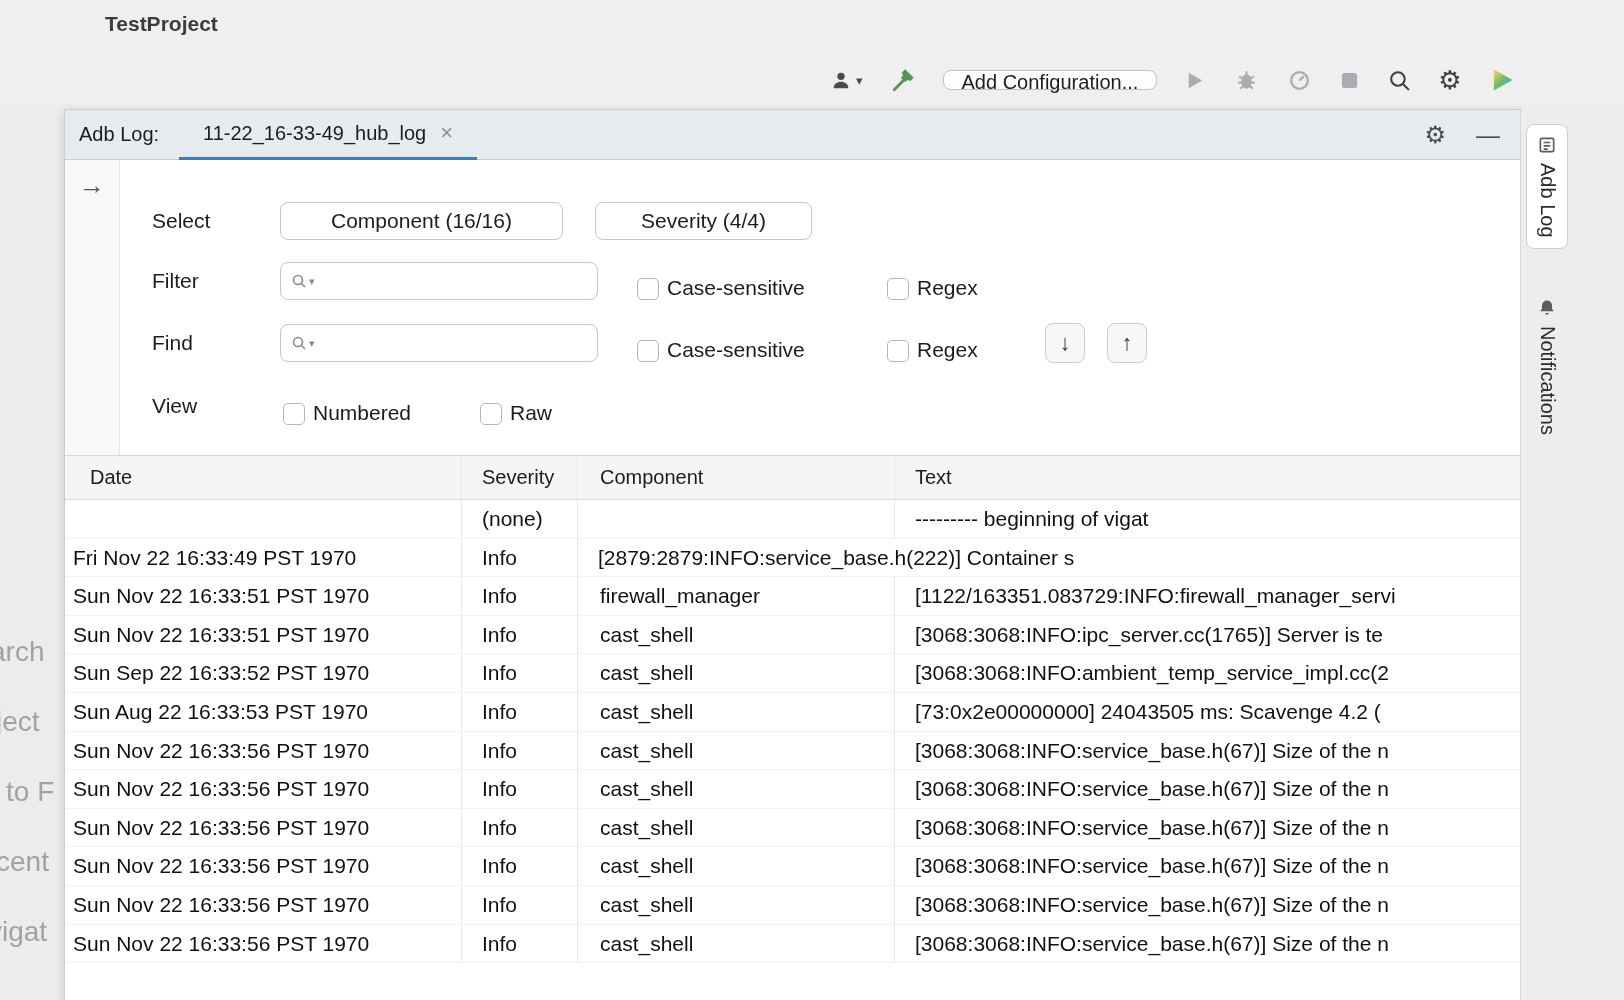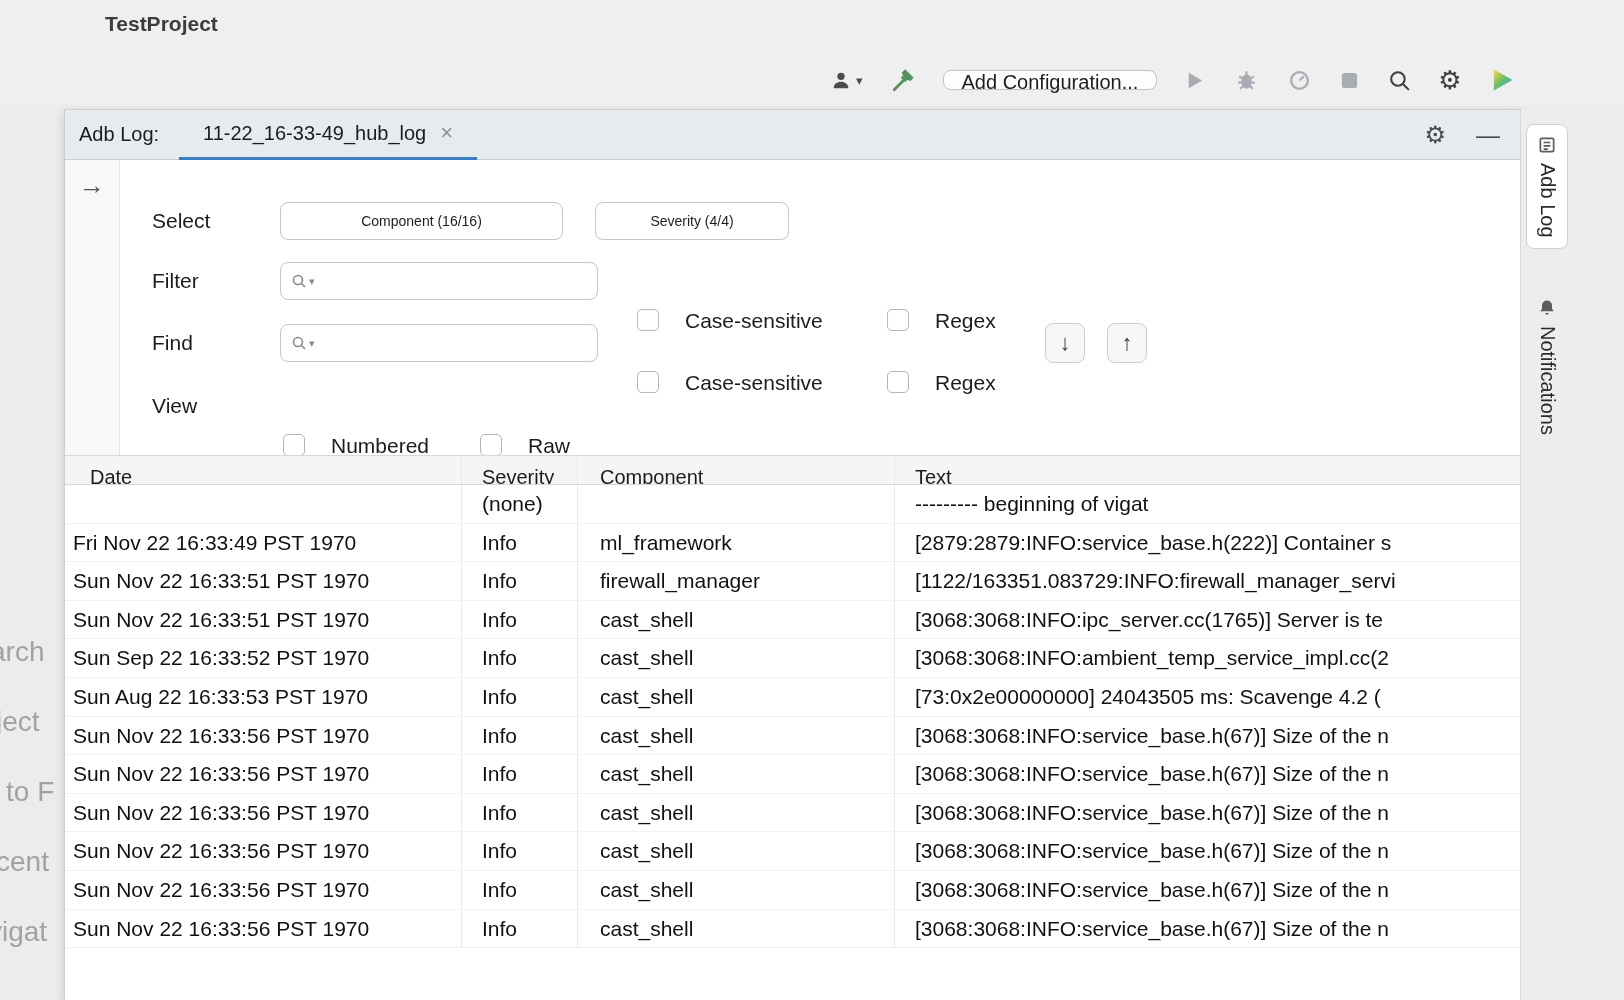--- a/index.html
+++ b/index.html
@@ -59,46 +59,46 @@
   }
   .arrow-right-btn { position:absolute; left:14px; top:10px; font-size:26px; color:#555; background:none; border:none; cursor:pointer; }
 
   
   .form { position:absolute; left:55px; top:50px; right:0; height:295px; background:#ffffff; }
   .form-row { position:absolute; left:0; right:0; height:40px; }
   .row-select { top:42px; } .row-filter { top:102px; } .row-find { top:164px; } .row-view { top:227px;text-decoration:underline; }
   .form-label { position:absolute; left:32px; top:0; line-height:38px; font-size:21px; color:#1c1c1c; }
   .pill-btn {
     position:absolute; top:0; height:38px; border:1px solid #c6c6c6; border-radius:8px;
-    background:#fff; font-size:14px; color:#1d1d1d; cursor:pointer; font-family:inherit;
+    background:#fff; font-size:21px; color:#1d1d1d; cursor:pointer; font-family:inherit;
   }
   .btn-component { left:160px; width:283px; }
-  .btn-severity  { left:475px; width:194px; }
+  .btn-severity  { left:475px; width:217px; }
   .search-box {
     position:absolute; left:160px; top:0; width:318px; height:38px;
     border:1px solid #c6c6c6; border-radius:8px; background:#fff;
     display:flex; align-items:center; padding-left:10px; gap:2px;
   }
   .search-box input { border:none; outline:none; flex:1; height:100%; font-size:20px; font-family:inherit; background:transparent; }
   .search-chev { font-size:11px; color:#8a8a8a; }
-  .check-group { position:absolute; top:0; height:38px; display:flex; align-items:flex-start; gap:26px;margin-top:47px; }
+  .check-group { position:absolute; top:0; height:38px; display:flex; align-items:flex-end; gap:8px; }
   .cg-cs  { left:517px; } .cg-rx { left:767px; }
   .cg-num { left:163px; } .cg-raw { left:360px; }
   .checkbox { width:22px; height:22px; border:1.5px solid #b5b5b5; border-radius:5px; background:#fff; cursor:pointer; flex:none; }
   .check-label { font-size:21px; color:#1c1c1c; }
   .nav-btn {
     position:absolute; top:-1px; width:40px; height:40px; border:1px solid #cdcdcd; border-radius:8px;
     background:#f7f7f7; font-size:22px; color:#3e3e3e; cursor:pointer; line-height:1;
   }
   .btn-find-down { left:925px; } .btn-find-up { left:987px; }
 
   
   .log-table { position:absolute; left:0; right:0; top:345px; bottom:0; background:#fff; overflow:hidden; }
   .log-header {
-    height:30px; background:#f5f5f5; border-top:1px solid #d9d9d9; border-bottom:1px solid #d9d9d9;
+    height:45px; background:#f5f5f5; border-top:1px solid #d9d9d9; border-bottom:1px solid #d9d9d9;
     display:flex; align-items:center;
   }
   .log-header .cell { font-size:20px; color:#1c1c1c; height:100%; line-height:43px; }
   .cell { overflow:hidden; white-space:nowrap; flex:none; }
   .c-date { width:397px; padding-left:8px; border-right:1px solid #e8e8e8; }
   .log-header .c-date { padding-left:25px; }
   .c-sev  { width:116px; padding-left:20px; border-right:1px solid #e8e8e8; }
   .c-comp { width:317px; padding-left:22px; border-right:1px solid #e8e8e8; }
   .c-text { flex:1 1 auto; padding-left:20px; border-right:none; }
   .log-row { display:flex; height:38.6px; border-bottom:1px solid #f2f2f2; cursor:default; }
@@ -283,21 +283,20 @@
       <div class="log-row">
         <div class="cell c-date"></div>
         <div class="cell c-sev">(none)</div>
         <div class="cell c-comp"></div>
         <div class="cell c-text">--------- beginning of vigat</div>
       </div>
 
       <div class="log-row">
         <div class="cell c-date">Fri Nov 22 16:33:49 PST 1970</div>
         <div class="cell c-sev">Info</div>
-        <div class="cell c-comp">ml_framework</div>
         <div class="cell c-text">[2879:2879:INFO:service_base.h(222)] Container s</div>
       </div>
 
       <div class="log-row">
         <div class="cell c-date">Sun Nov 22 16:33:51 PST 1970</div>
         <div class="cell c-sev">Info</div>
         <div class="cell c-comp">firewall_manager</div>
         <div class="cell c-text">[1122/163351.083729:INFO:firewall_manager_servi</div>
       </div>
 

